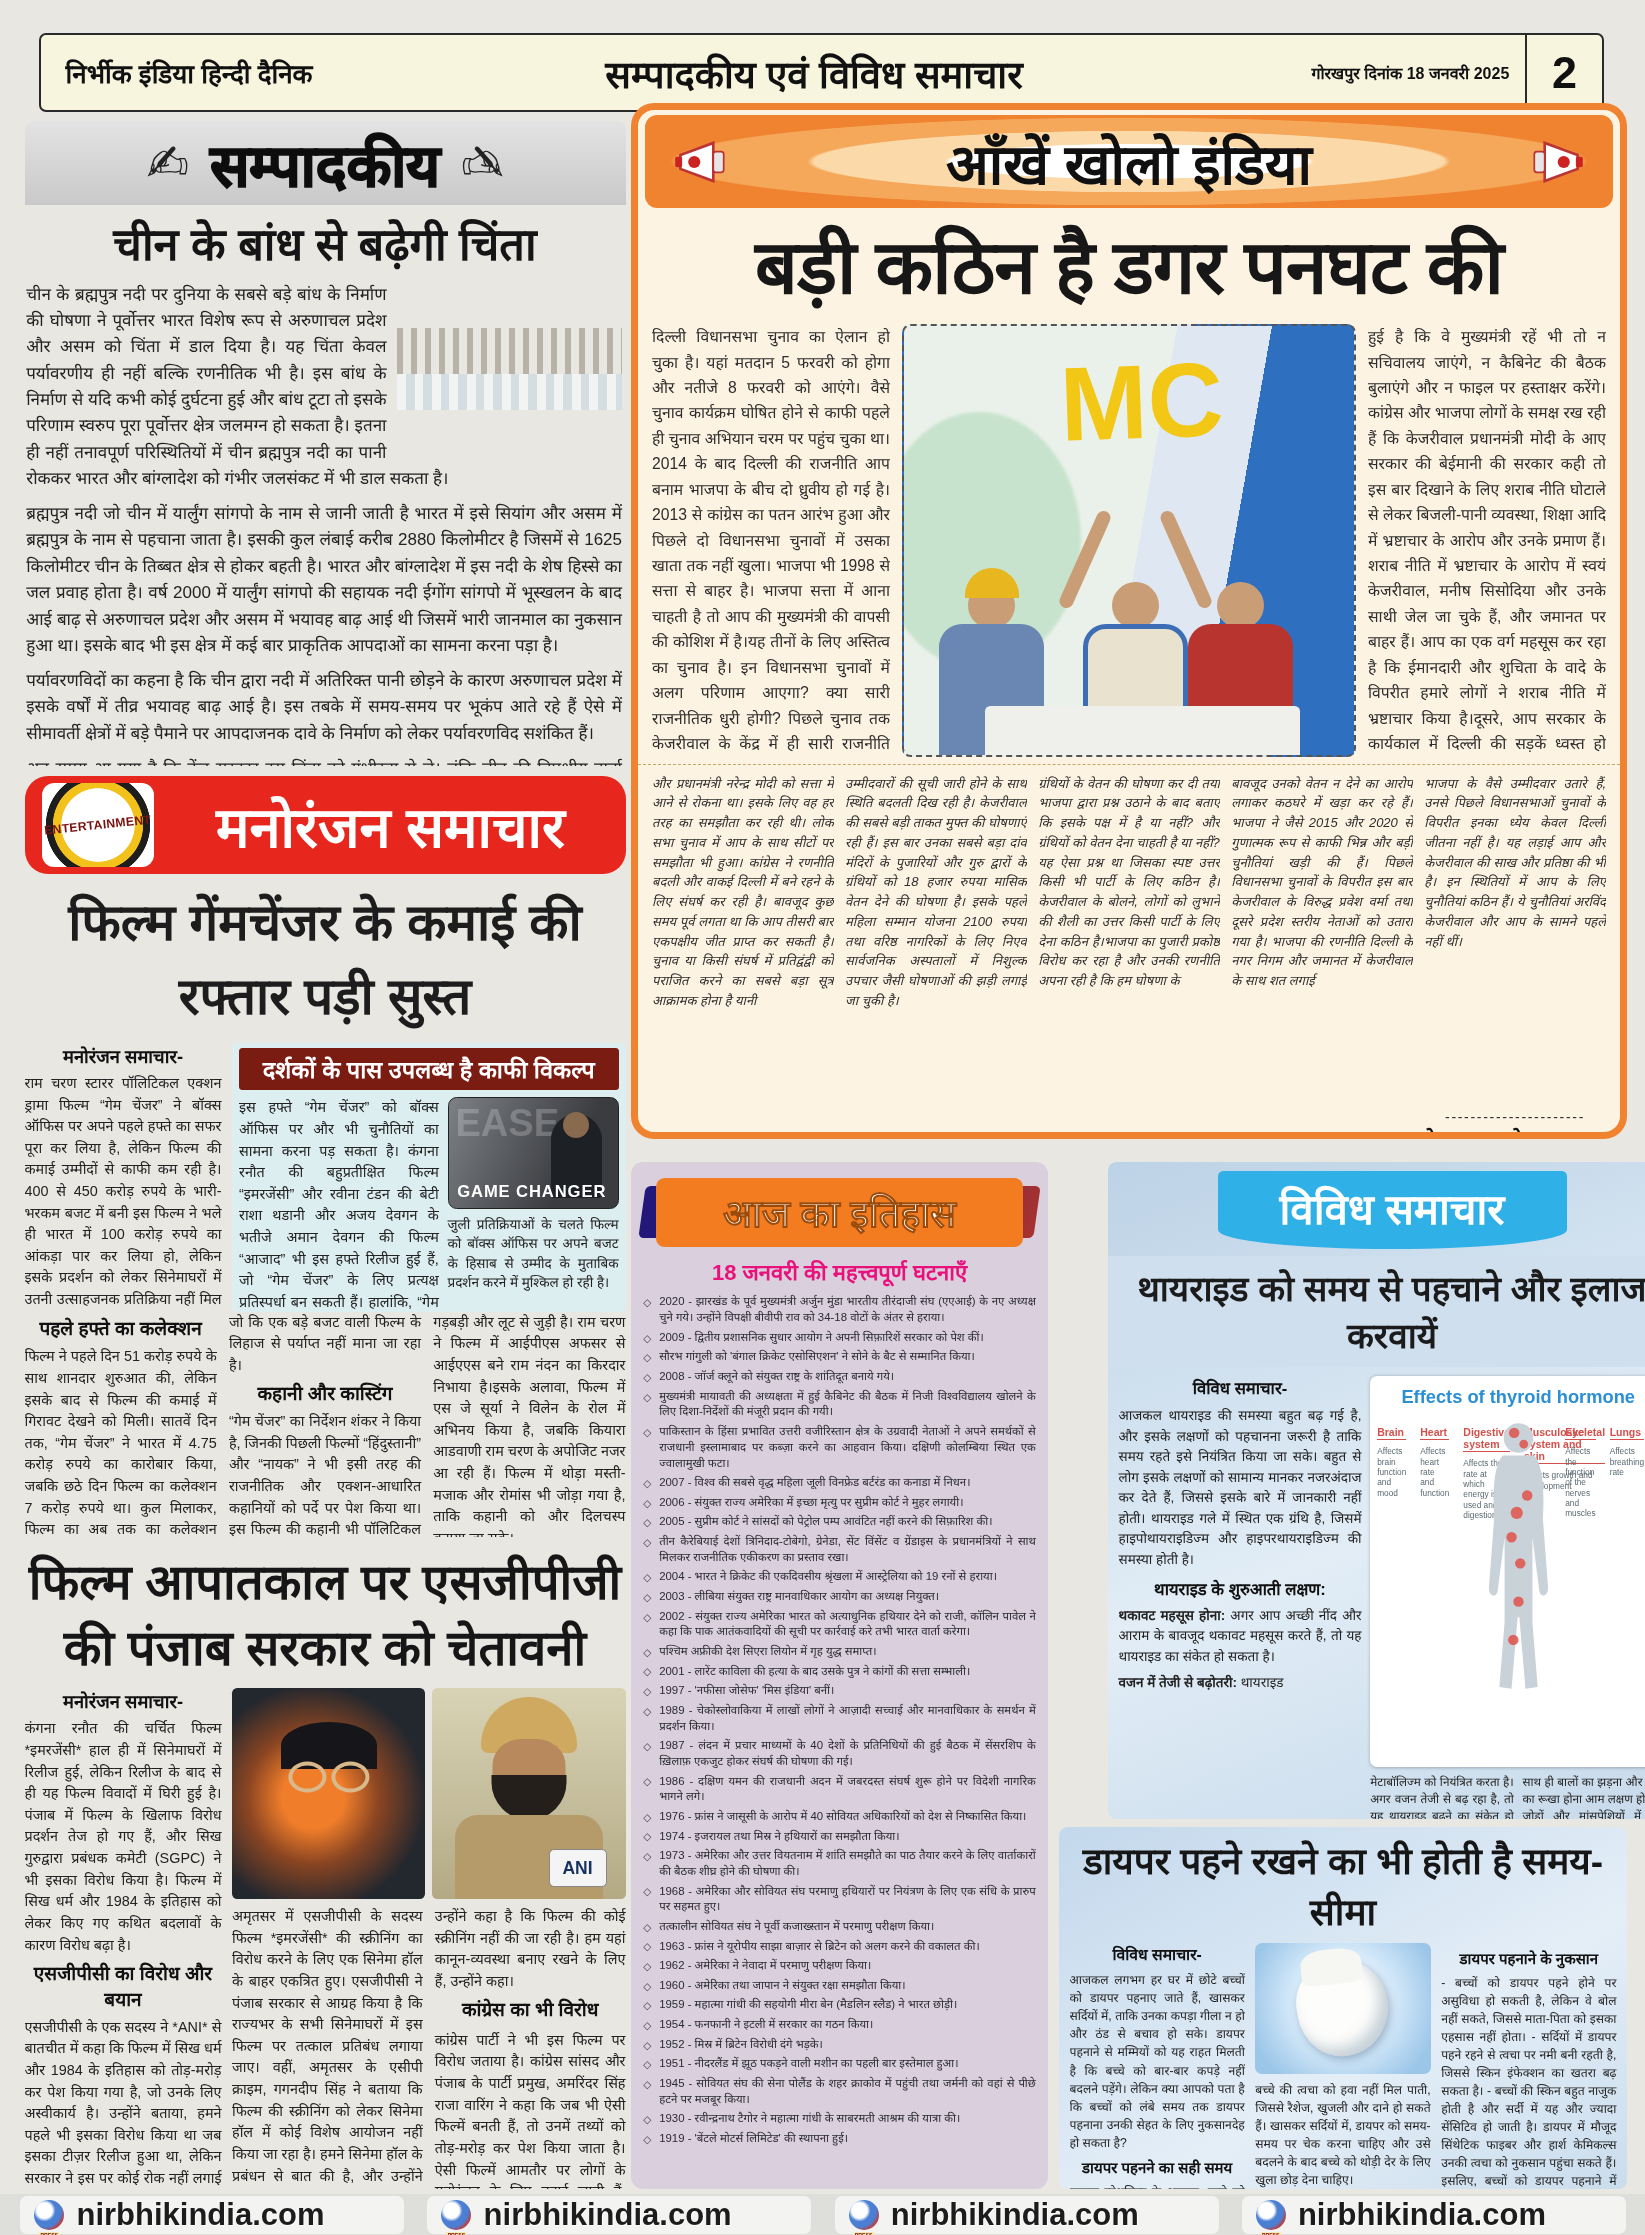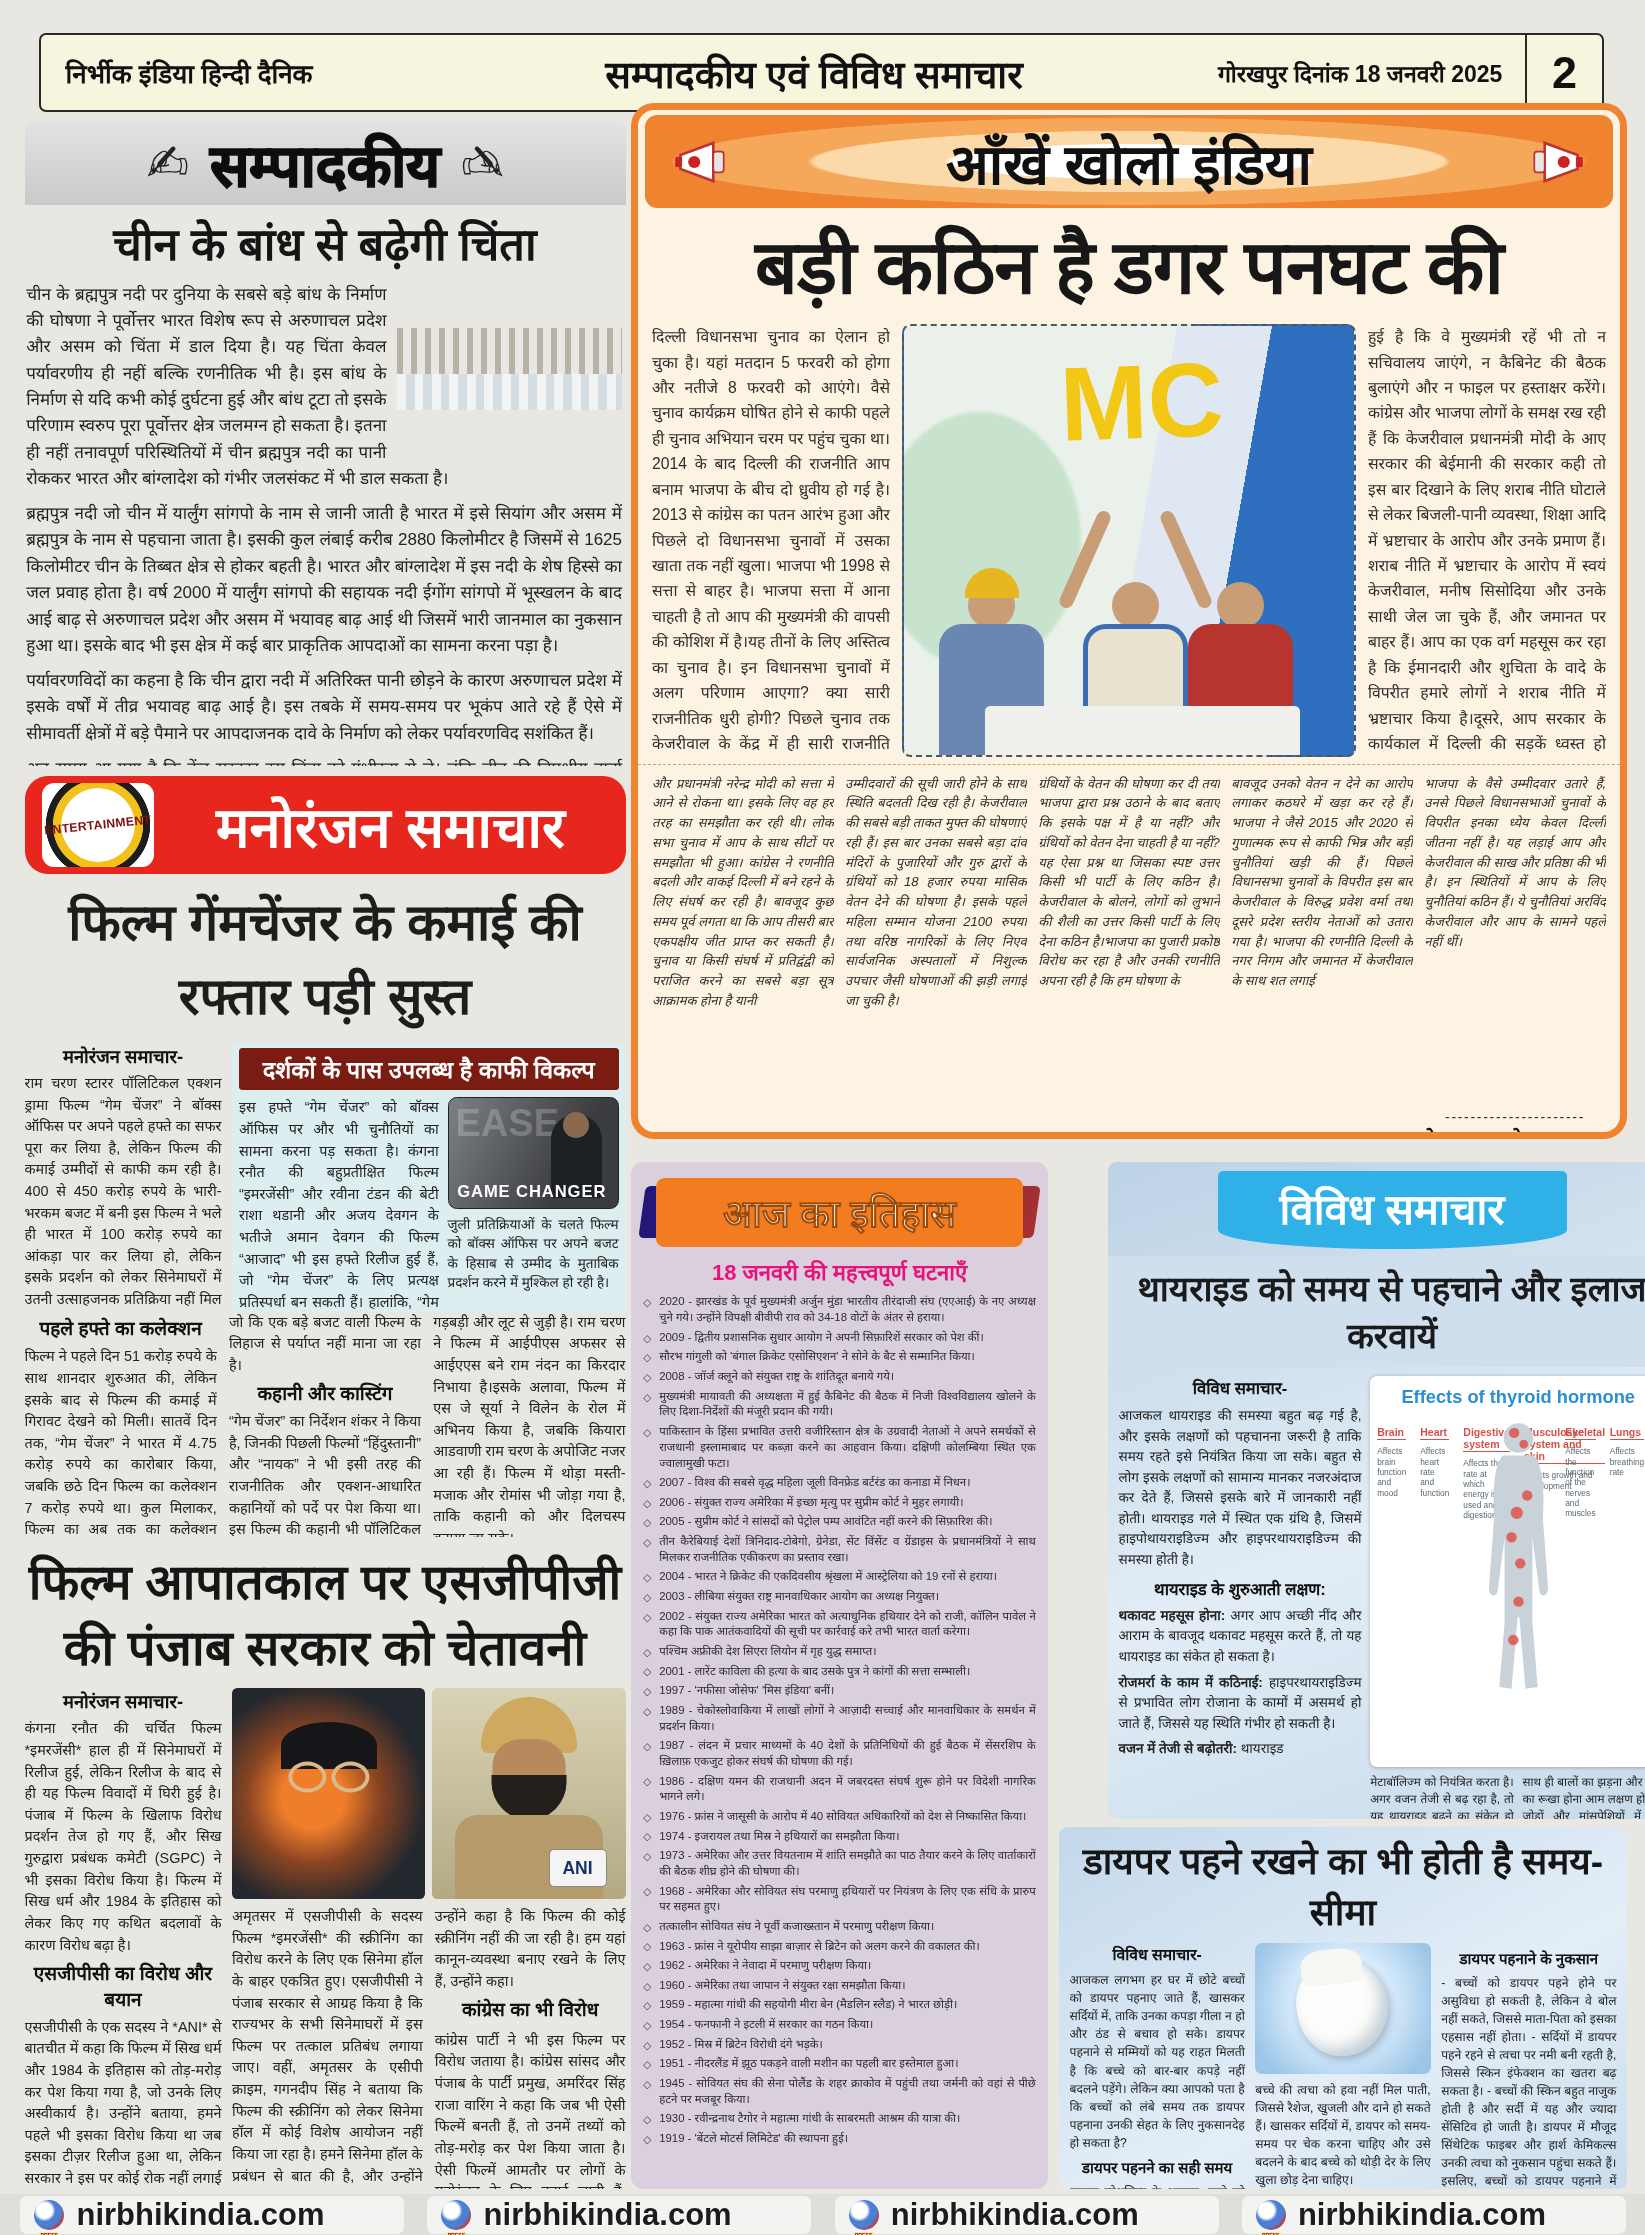--- a/index.html
+++ b/index.html
@@ -5,21 +5,21 @@
   * { margin:0; padding:0; box-sizing:border-box; }
   body { background:#b8b8b4; font-family:"Liberation Sans","DejaVu Sans",sans-serif; }
   .page { position:relative; width:1646px; height:2236px; background:#e9e7e2; margin:0 auto; overflow:hidden; }
 
   
   .masthead { position:absolute; left:39px; top:33px; width:1565px; height:79px;
     background:#f8f5df; border:2.6px solid #2a2a2a; border-radius:7px;
     display:flex; align-items:center; }
   .mast-left { font-size:26px; font-weight:900; color:#111; padding-left:24.5px; width:376px; }
   .mast-center { flex:1; text-align:center; font-size:38px; font-weight:900; color:#111; }
-  .mast-date { width:314px; text-align:center; font-size:23px; font-weight:800; color:#111; padding-right:15.7px; }
+  .mast-date { width:314px; text-align:right; font-size:16px; font-weight:800; color:#111; padding-right:15.7px; }
   .mast-page { width:77px; height:100%; border-left:2.6px solid #2a2a2a; display:flex; align-items:center;
     justify-content:center; font-size:45px; font-weight:700; color:#111; border-radius:0 5.2px 5.2px 0; }
 
   
   .left-col { position:absolute; left:24.5px; top:121px; width:601px; height:2068px; overflow:hidden; }
   .edit-banner { height:84px; background:linear-gradient(#e3e3e3,#c9c9c9); border-radius:8.7px 8.7px 0 0;
     display:flex; align-items:center; justify-content:center; gap:21px; }
   .edit-banner .hand { font-size:51px; color:#222; }
   .edit-banner .t { font-size:58px; font-weight:900; color:#0d0d0d; -webkit-text-stroke:1.7px #0d0d0d; }
   .edit-headline { font-size:45px; font-weight:900; color:#151515; text-align:center; padding:7px 0 3.5px; }
@@ -546,23 +546,20 @@
       <div class="thy-left">
         <div class="byline">विविध समाचार-</div>
         <p>आजकल थायराइड की समस्या बहुत बढ़ गई है, और इसके लक्षणों को पहचानना जरूरी है ताकि समय रहते इसे नियंत्रित किया जा सके। बहुत से लोग इसके लक्षणों को सामान्य मानकर नजरअंदाज कर देते हैं, जिससे इसके बारे में जानकारी नहीं होती। थायराइड गले में स्थित एक ग्रंथि है, जिसमें हाइपोथायराइडिज्म और हाइपरथायराइडिज्म की समस्या होती है।</p>
         <div class="thy-sub">थायराइड के शुरुआती लक्षण:</div>
         <div>
 
             <div class="symp">
               <b>थकावट महसूस होना:</b> <span>अगर आप अच्छी नींद और आराम के बावजूद थकावट महसूस करते हैं, तो यह थायराइड का संकेत हो सकता है।</span>
             </div>
 
-            <div class="symp">
-              <b>रोजमर्रा के काम में कठिनाई:</b> <span>हाइपरथायराइडिज्म से प्रभावित लोग रोजाना के कामों में असमर्थ हो जाते हैं, जिससे यह स्थिति गंभीर हो सकती है।</span>
-            </div>
 
             <div class="symp">
               <b>वजन में तेजी से बढ़ोतरी:</b> <span>थायराइड</span>
             </div>
           </div>
       </div>
       <div class="thy-right">
         <div class="diagram">
           <h4>Effects of thyroid hormone</h4>
           <div class="dia-flex">

